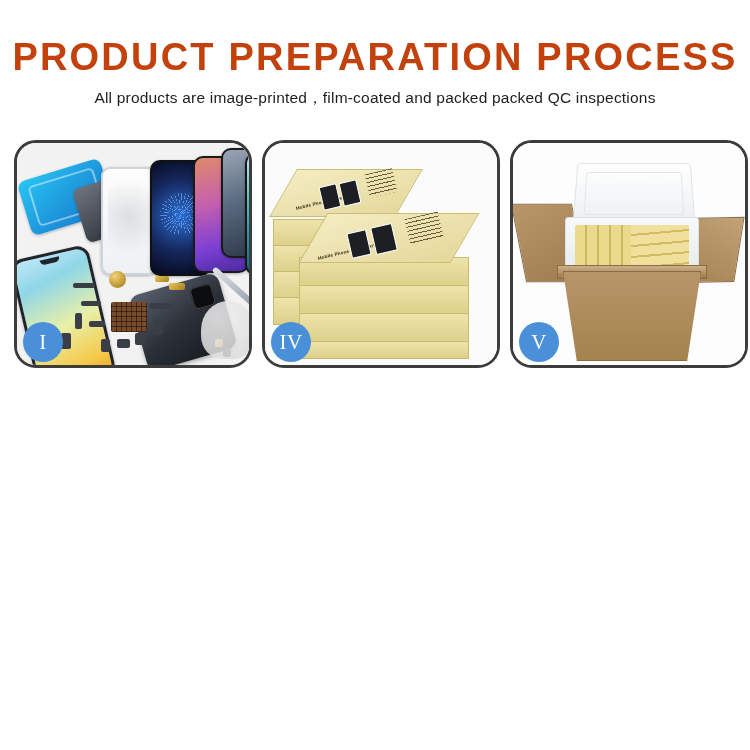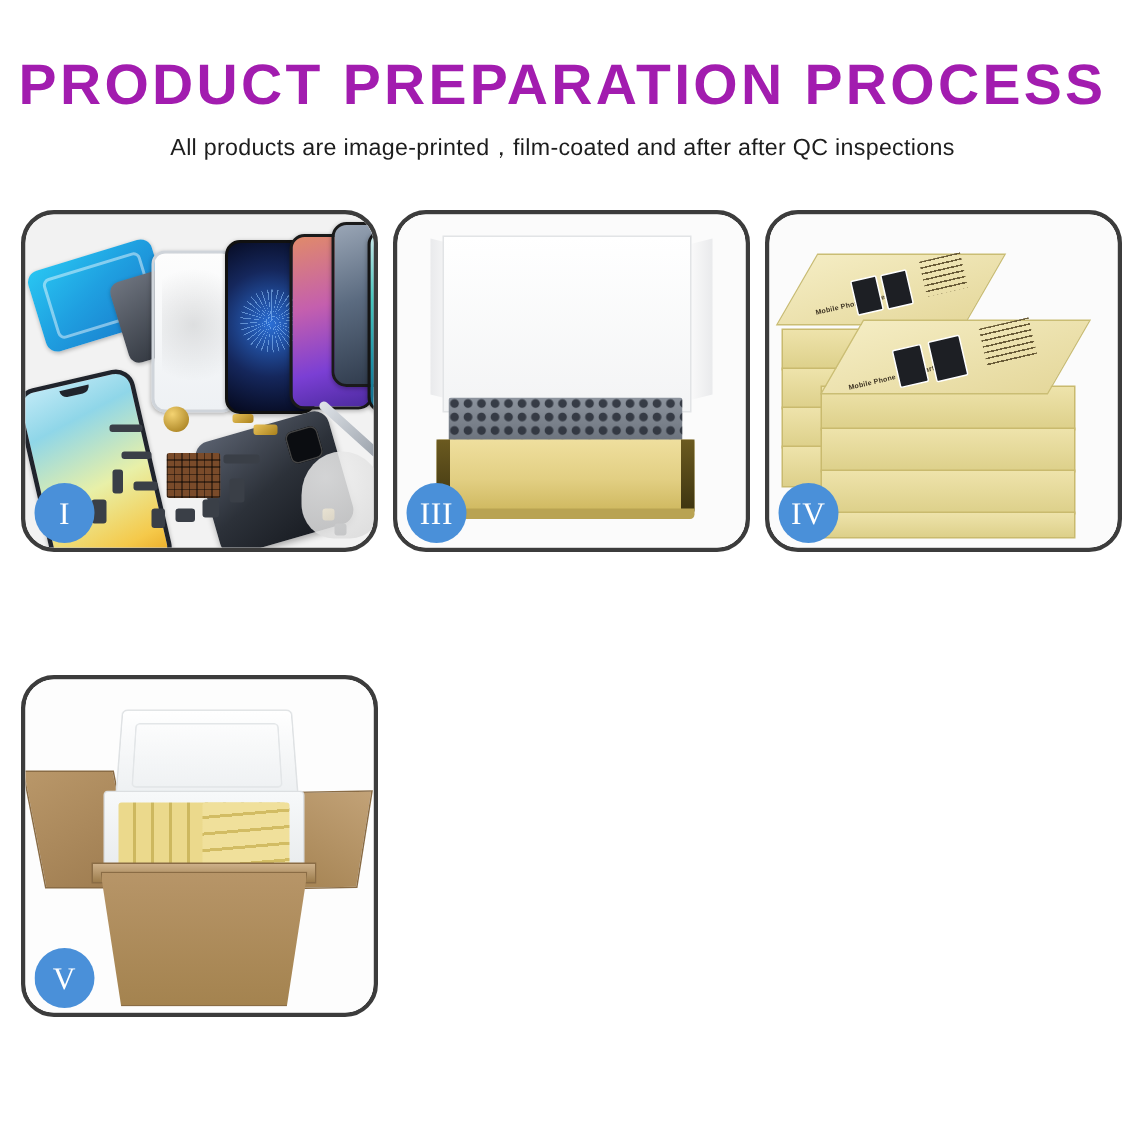--- a/index.html
+++ b/index.html
@@ -10,21 +10,21 @@
     overflow: hidden;
   }
   .page { position: relative; width: 750px; height: 750px; background: #fff; }
 
   
   .header { text-align: center; padding-top: 38px; }
   .title {
     font-size: 38px;
     font-weight: 700;
     letter-spacing: 2.2px;
-    color: #a21caf;
+    color: #c2410c;
     line-height: 1;
     font-family: "Liberation Sans", sans-serif;
   }
   .subtitle {
     margin-top: 12px;
     font-size: 15.5px;
     font-weight: 400;
     color: #1d1d1d;
     letter-spacing: .2px;
   }
@@ -350,21 +350,21 @@
     position:absolute; background:#b39968; border:1px solid #a18a5c;
   }
 </style>
 </head>
 <body>
 
 <div class="page">
 
   <div class="header">
     <div class="title">PRODUCT PREPARATION PROCESS</div>
-    <div class="subtitle">All products are image-printed，film-coated and after after QC inspections</div>
+    <div class="subtitle">All products are image-printed，film-coated and packed packed QC inspections</div>
   </div>
 
   <div class="grid">
 
     <div class="panel">
       <div class="panel-inner">
         <div class="p1">
           <div class="ph adhesive"></div>
           <div class="ph backpanel"></div>
           <div class="ph glass"></div>
@@ -391,32 +391,20 @@
           <div class="part gold" style="left:198px; top:196px; width:8px; height:8px;"></div>
           <div class="part" style="left:206px; top:206px; width:8px; height:8px;"></div>
           <div class="screwdriver"></div>
           <div class="hand"></div>
         </div>
       </div>
       <div class="badge">I</div>
     </div>
 
 
-    <div class="panel">
-      <div class="panel-inner">
-        <div class="p3bg"></div>
-        <div class="lidleft"></div>
-        <div class="lidright"></div>
-        <div class="lidback"></div>
-        <div class="foamtop"></div>
-        <div class="boxbody"></div>
-        <div class="boxfoot"></div>
-      </div>
-      <div class="badge">III</div>
-    </div>
 
     <div class="panel">
       <div class="panel-inner">
         <div class="p4bg"></div>
         <div class="stack">
 
           <div class="sbox" style="left:2px;  top:58px;  width:104px; height:26px;"></div>
           <div class="sbox" style="left:2px;  top:84px;  width:104px; height:26px;"></div>
           <div class="sbox" style="left:2px;  top:110px; width:104px; height:26px;"></div>
           <div class="sbox" style="left:2px;  top:136px; width:104px; height:26px;"></div>

